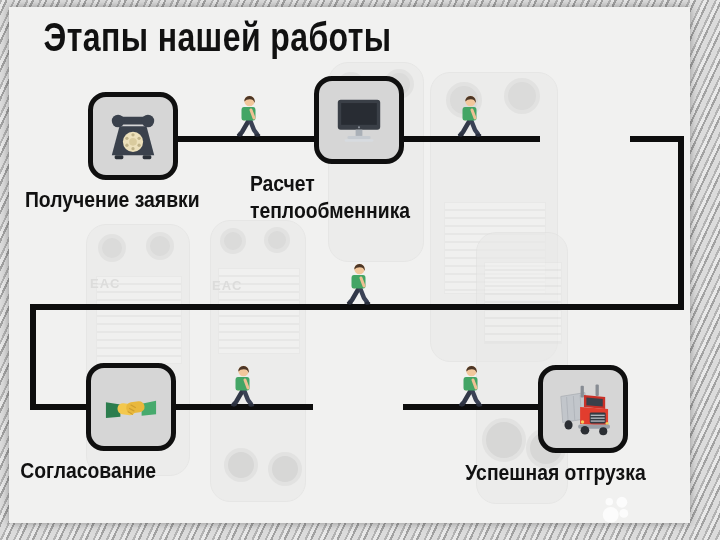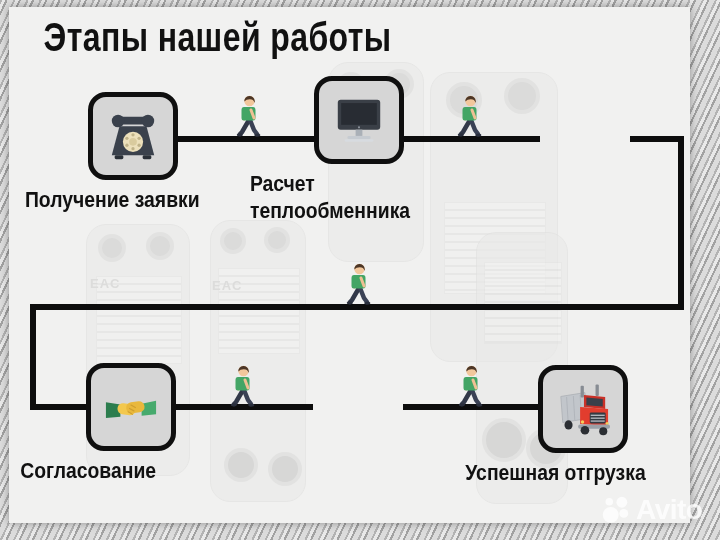--- a/index.html
+++ b/index.html
@@ -236,15 +236,14 @@
     <path d="M8.3,7.5 a5.2,5.2 0 0 1 10.4,-0.8 q.3,1.3 -.2,2 q-.8,-3.4 -4.7,-3.4 q-3.6,0 -5.5,2.2 z" fill="#4c3626"></path>
   </svg>
 
   <div class="avito">
     <svg viewBox="0 0 32 32" fill="rgba(255,255,255,0.78)">
       <circle cx="7.5" cy="7" r="3.9"></circle>
       <circle cx="20.5" cy="7.5" r="5.6"></circle>
       <circle cx="9" cy="20.5" r="8.2"></circle>
       <circle cx="22.5" cy="19" r="4.6"></circle>
     </svg>
-    <span class="word">Avito</span>
   </div>
 </div>
 
 </body></html>

